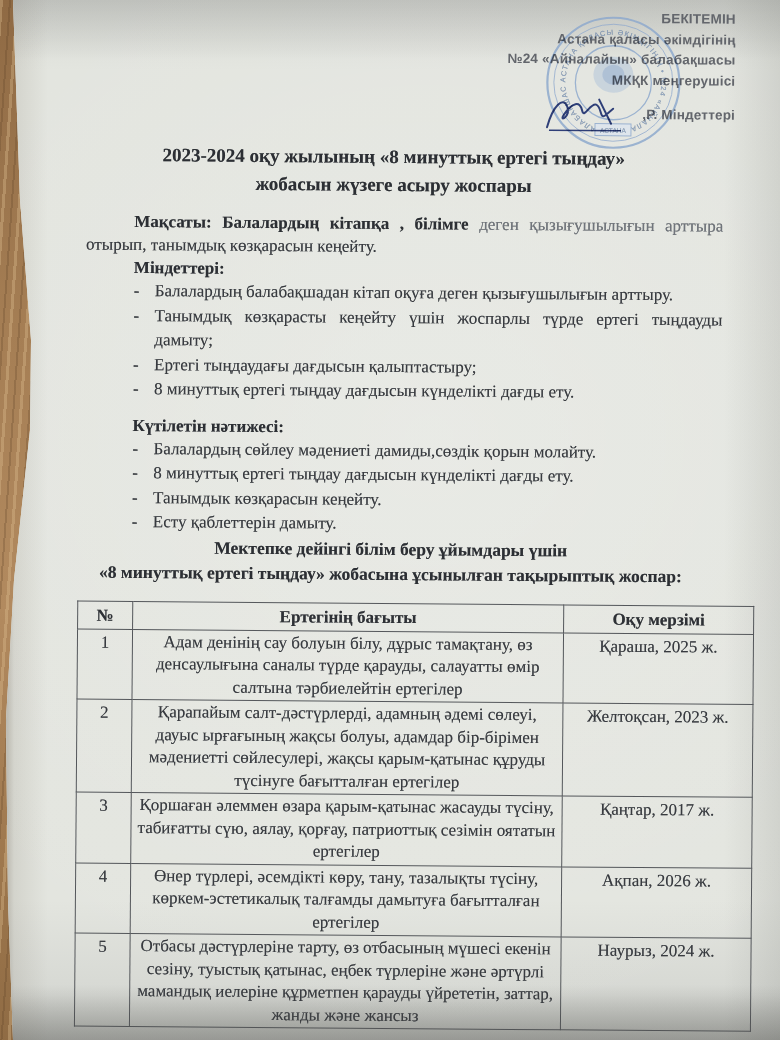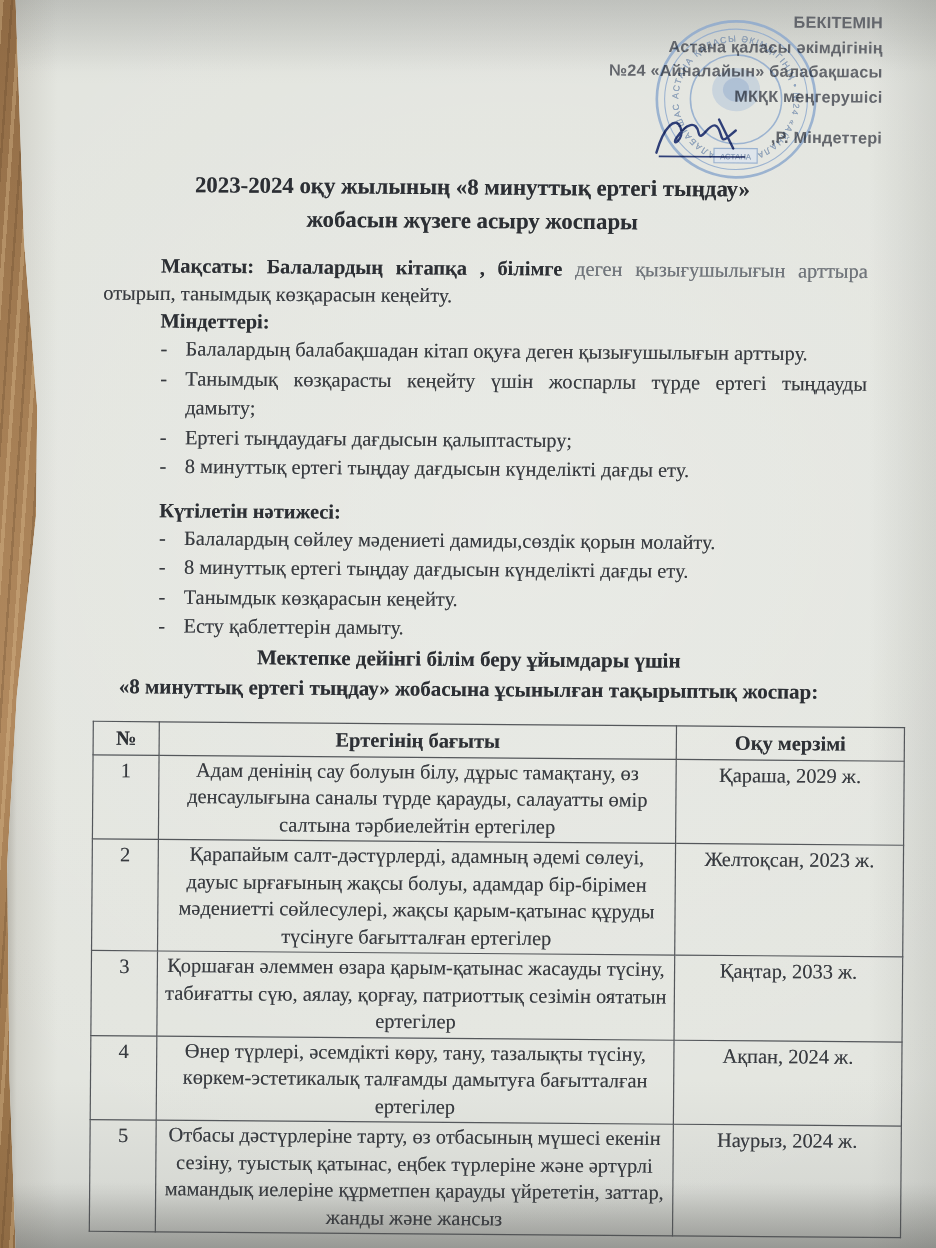--- a/index.html
+++ b/index.html
@@ -143,36 +143,36 @@
         <tr>
           <th>№</th>
           <th>Ертегінің бағыты</th>
           <th>Оқу мерзімі</th>
         </tr>
       </thead>
       <tbody>
         <tr>
           <td class="c-num">1</td>
           <td class="c-dir">Адам денінің сау болуын білу, дұрыс тамақтану, өз денсаулығына саналы түрде қарауды, салауатты өмір салтына тәрбиелейтін ертегілер</td>
-          <td class="c-term">Қараша, 2029 ж.</td>
+          <td class="c-term">Қараша, 2025 ж.</td>
         </tr>
         <tr>
           <td class="c-num">2</td>
           <td class="c-dir">Қарапайым салт-дәстүрлерді, адамның әдемі сөлеуі, дауыс ырғағының жақсы болуы, адамдар бір-бірімен мәдениетті сөйлесулері, жақсы қарым-қатынас құруды түсінуге бағытталған ертегілер</td>
           <td class="c-term">Желтоқсан, 2023 ж.</td>
         </tr>
         <tr>
           <td class="c-num">3</td>
           <td class="c-dir">Қоршаған әлеммен өзара қарым-қатынас жасауды түсіну, табиғатты сүю, аялау, қорғау, патриоттық сезімін оятатын ертегілер</td>
-          <td class="c-term">Қаңтар, 2033 ж.</td>
+          <td class="c-term">Қаңтар, 2017 ж.</td>
         </tr>
         <tr>
           <td class="c-num">4</td>
           <td class="c-dir">Өнер түрлері, әсемдікті көру, тану, тазалықты түсіну, көркем-эстетикалық талғамды дамытуға бағытталған ертегілер</td>
-          <td class="c-term">Ақпан, 2024 ж.</td>
+          <td class="c-term">Ақпан, 2026 ж.</td>
         </tr>
         <tr>
           <td class="c-num">5</td>
           <td class="c-dir">Отбасы дәстүрлеріне тарту, өз отбасының мүшесі екенін сезіну, туыстық қатынас, еңбек түрлеріне және әртүрлі мамандық иелеріне құрметпен қарауды үйрететін, заттар, жанды және жансыз</td>
           <td class="c-term">Наурыз, 2024 ж.</td>
         </tr>
       </tbody>
     </table>
 
   </div>

